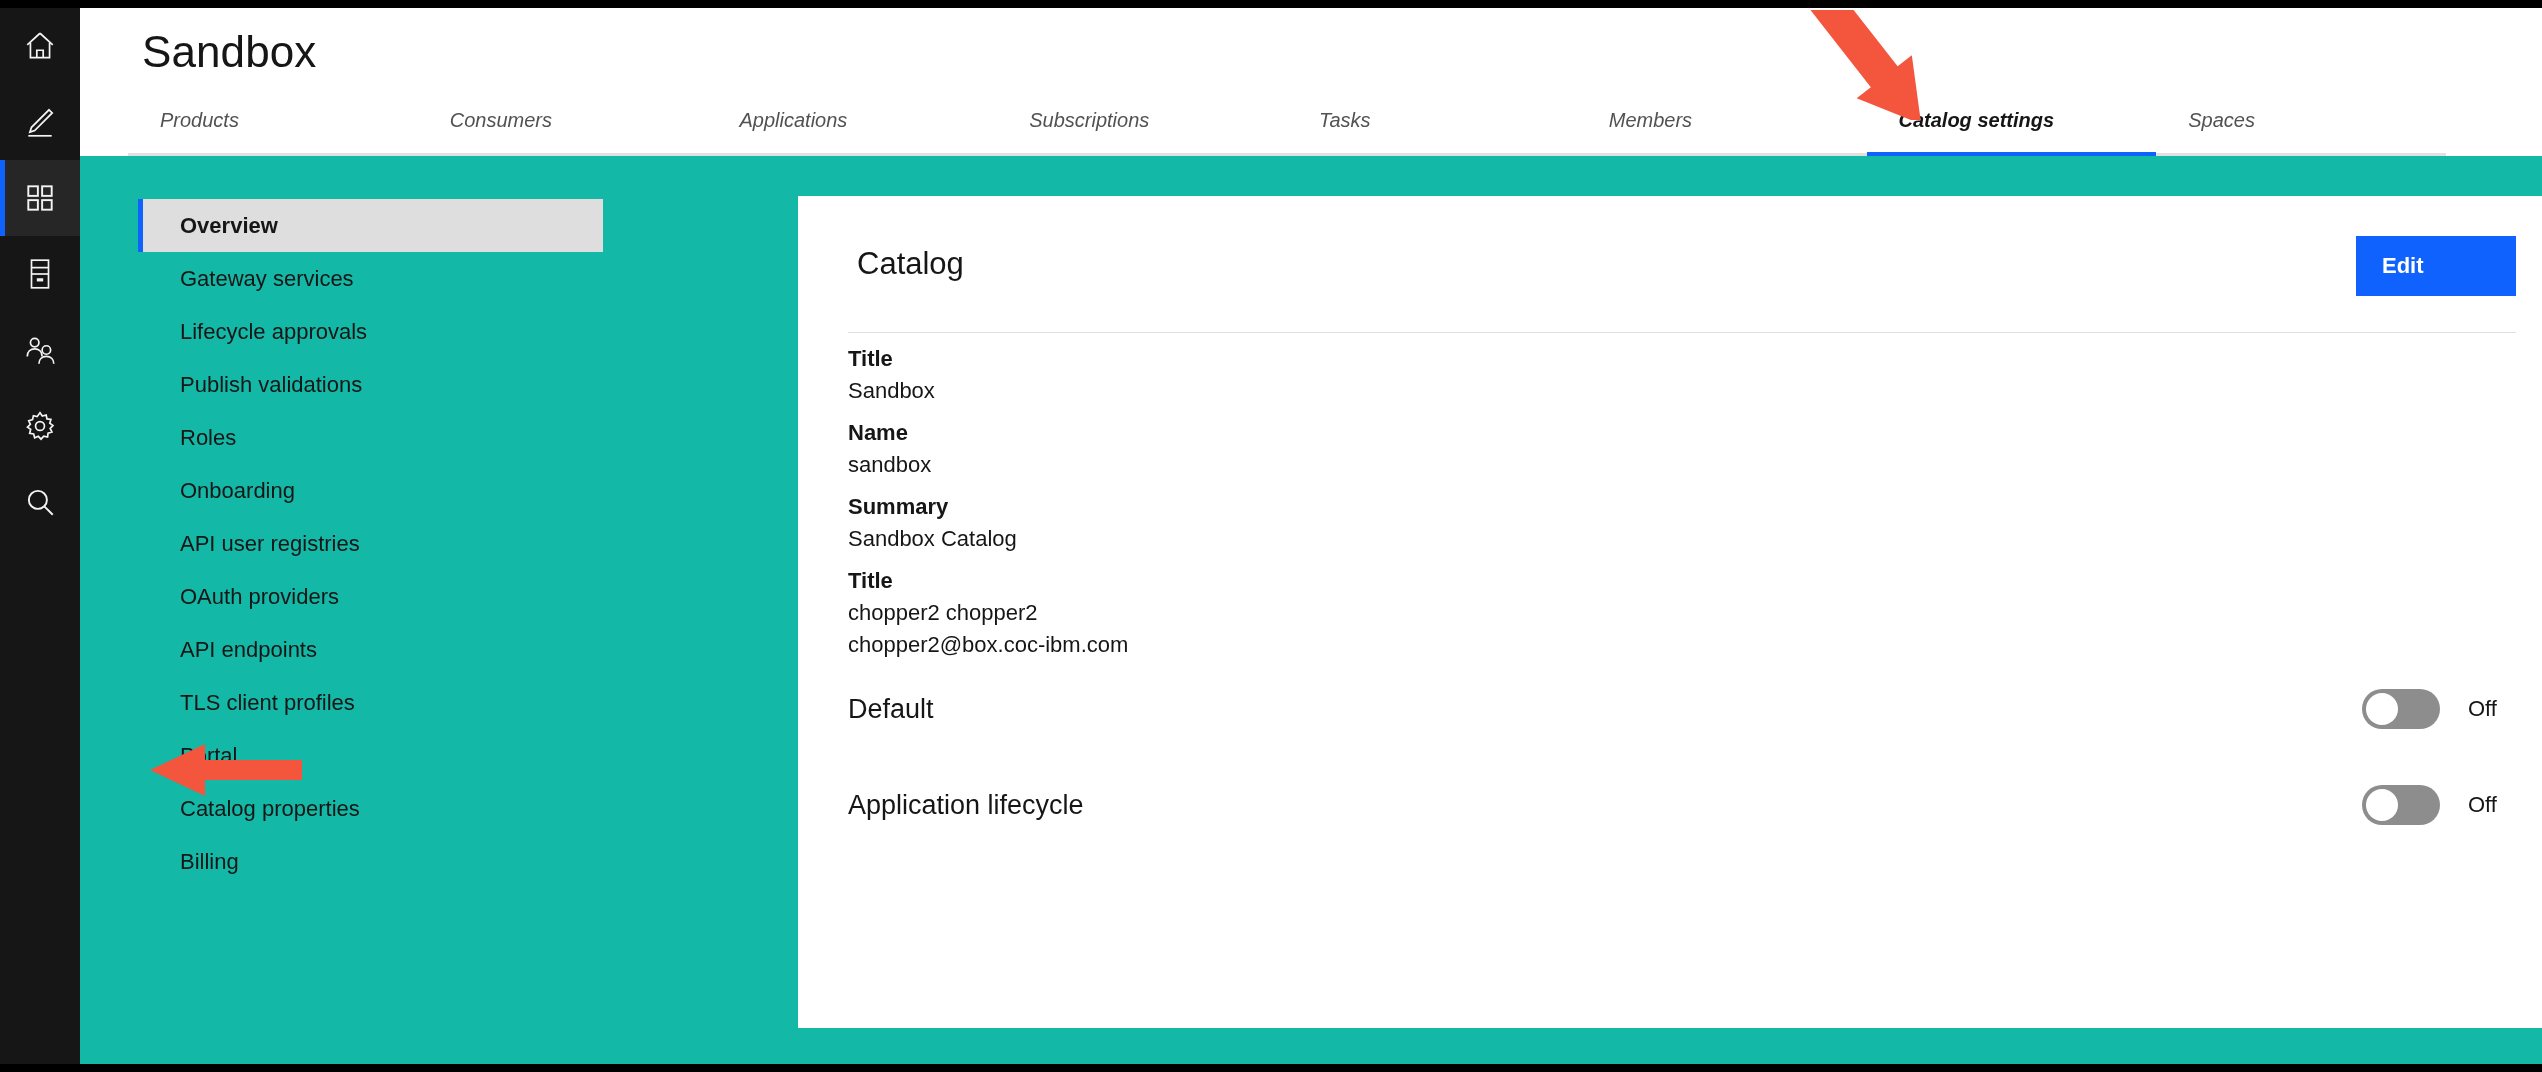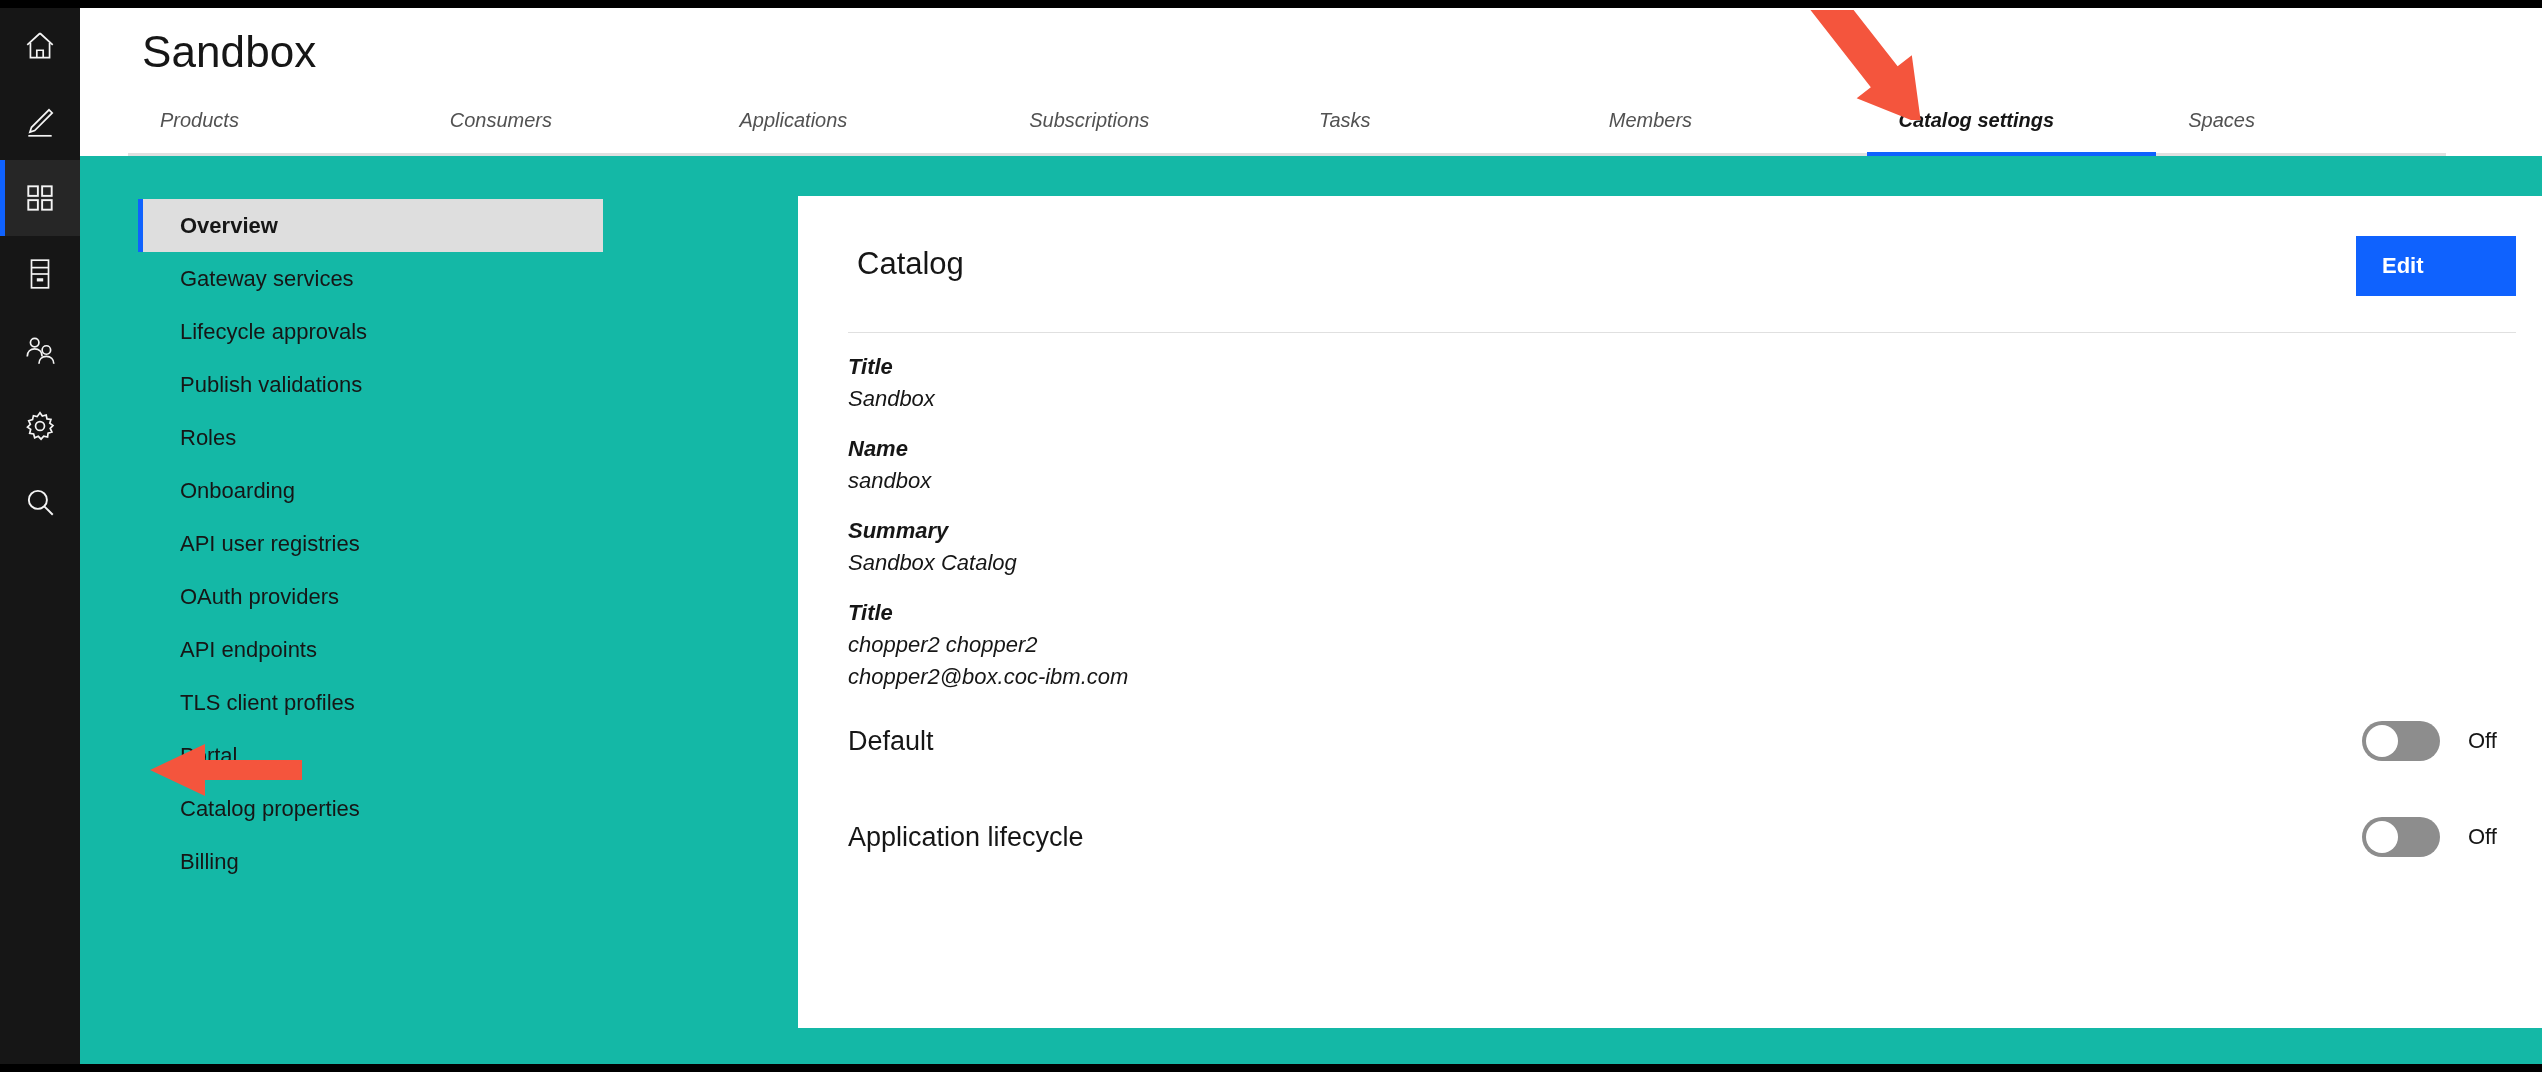--- a/index.html
+++ b/index.html
@@ -207,21 +207,21 @@
     cursor: pointer;
     font-weight: bold;
   }
 
   #divider {
     height: 1px;
     background: #e0e0e0;
     margin-top: 4px;
   }
 
-  .field { margin-top: 18px; font-style: italic; }
+  .field { margin-top: 10px; }
   .field:first-of-type { margin-top: 34px; }
   .field-label {
     font-size: 22px;
     font-weight: 700;
     color: #161616;
     line-height: 32px;
   }
   .field-value {
     font-size: 22px;
     font-weight: 400;

